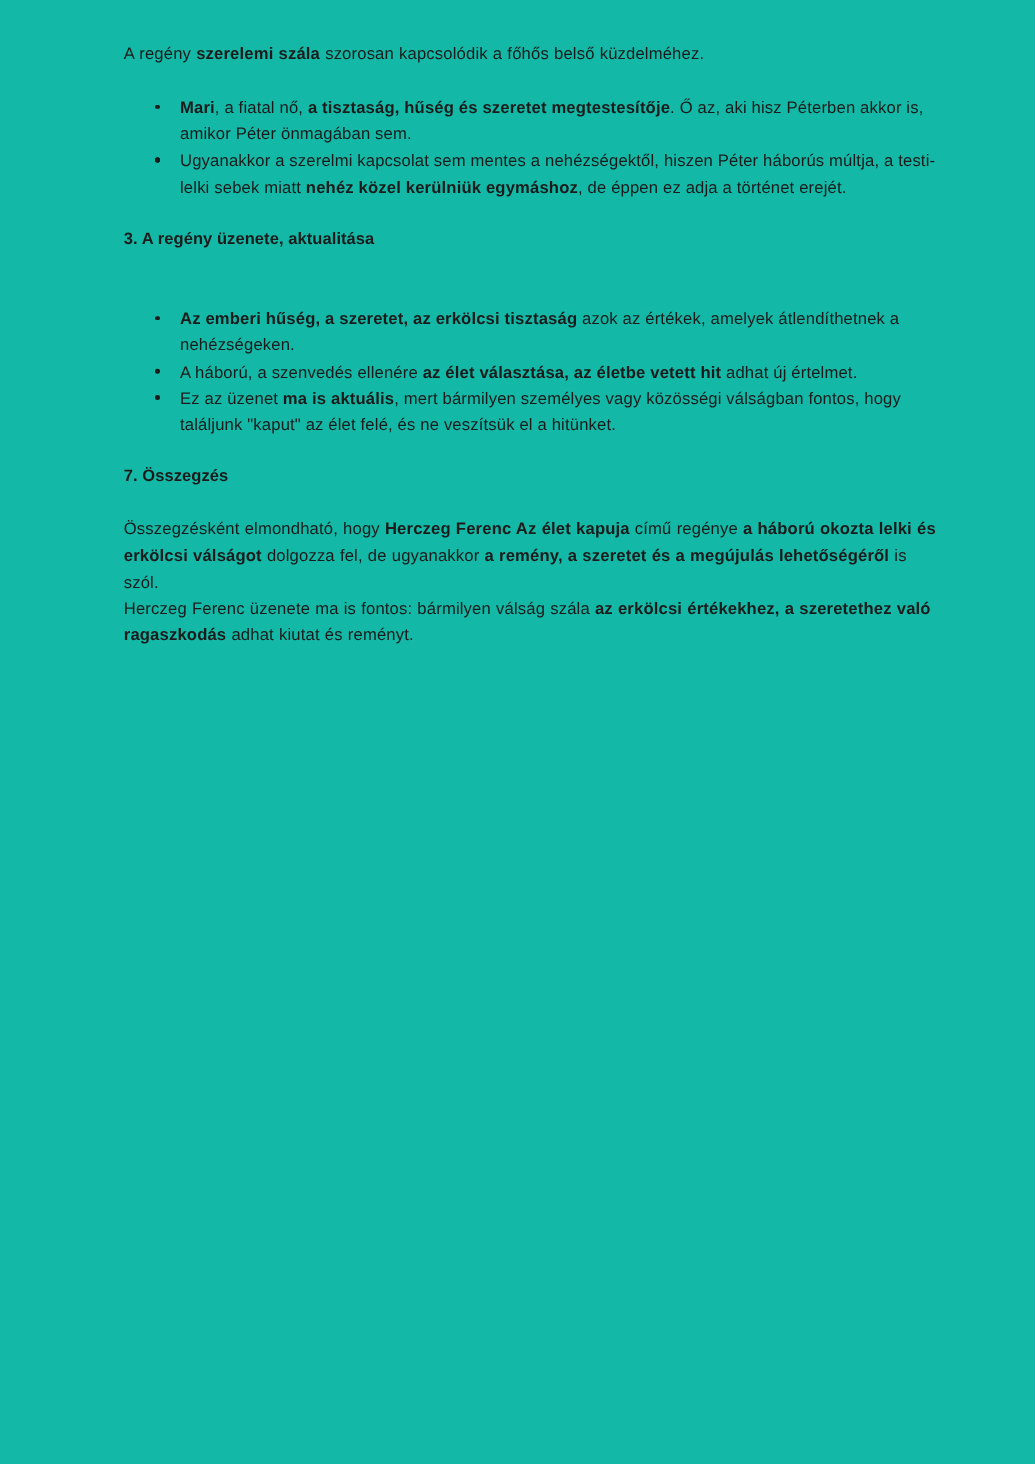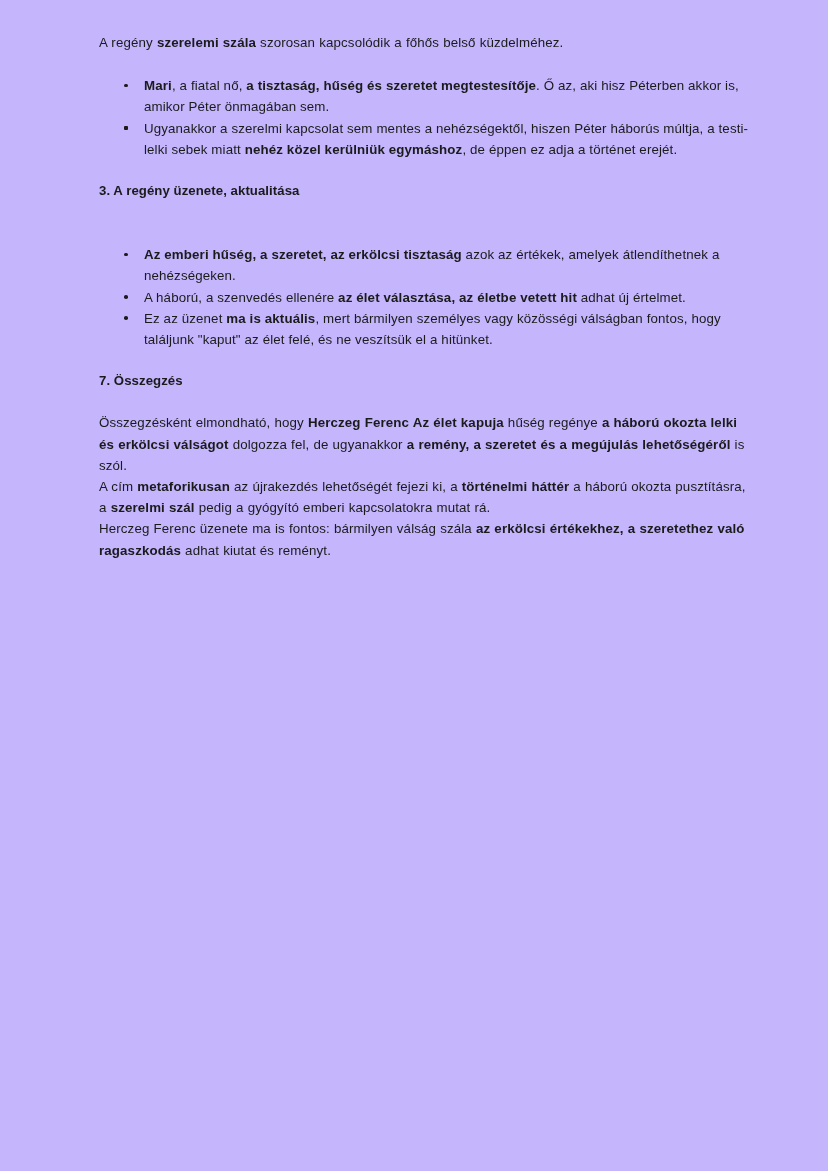--- a/index.html
+++ b/index.html
@@ -12,21 +12,21 @@
     width: 828px;
     height: 1171px;
     font-family: "Liberation Sans", sans-serif;
     color: #1b1b1b;
     -webkit-font-smoothing: antialiased;
   }
   .page {
     position: relative;
     width: 828px;
     height: 1171px;
-    background: #c4b5fd;
+    background: #14b8a6;
     box-sizing: border-box;
     padding: 32px 37px 0 99px;
   }
   .doc-body {
     width: 657px;
   }
 
   
   .para {
     font-size: 13.3px;
@@ -111,20 +111,19 @@
         <li><span class="dot"></span><span><span>A háború, a szenvedés ellenére </span><b>az élet választása, az életbe vetett hit</b><span> adhat új értelmet.</span></span></li>
         <li><span class="dot"></span><span><span>Ez az üzenet </span><b>ma is aktuális</b><span>, mert bármilyen személyes vagy közösségi válságban fontos, hogy találjunk "kaput" az élet felé, és ne veszítsük el a hitünket.</span></span></li>
       </ul>
 
     <div class="gap-list"></div>
 
     <p class="heading">7. Összegzés</p>
 
     <div class="gap-after-head"></div>
 
-    <p class="para"><span>Összegzésként elmondható, hogy </span><b>Herczeg Ferenc Az élet kapuja</b><span> hűség regénye </span><b>a háború okozta lelki és erkölcsi válságot</b><span> dolgozza fel, de ugyanakkor </span><b>a remény, a szeretet és a megújulás lehetőségéről</b><span> is szól.</span></p>
+    <p class="para"><span>Összegzésként elmondható, hogy </span><b>Herczeg Ferenc Az élet kapuja</b><span> című regénye </span><b>a háború okozta lelki és erkölcsi válságot</b><span> dolgozza fel, de ugyanakkor </span><b>a remény, a szeretet és a megújulás lehetőségéről</b><span> is szól.</span></p>
 
-    <p class="para"><span>A cím </span><b>metaforikusan</b><span> az újrakezdés lehetőségét fejezi ki, a </span><b>történelmi háttér</b><span> a háború okozta pusztításra, a </span><b>szerelmi szál</b><span> pedig a gyógyító emberi kapcsolatokra mutat rá.</span></p>
 
     <p class="para"><span>Herczeg Ferenc üzenete ma is fontos: bármilyen válság szála </span><b>az erkölcsi értékekhez, a szeretethez való ragaszkodás</b><span> adhat kiutat és reményt.</span></p>
 
   </div>
 </div>
 
 </body></html>

